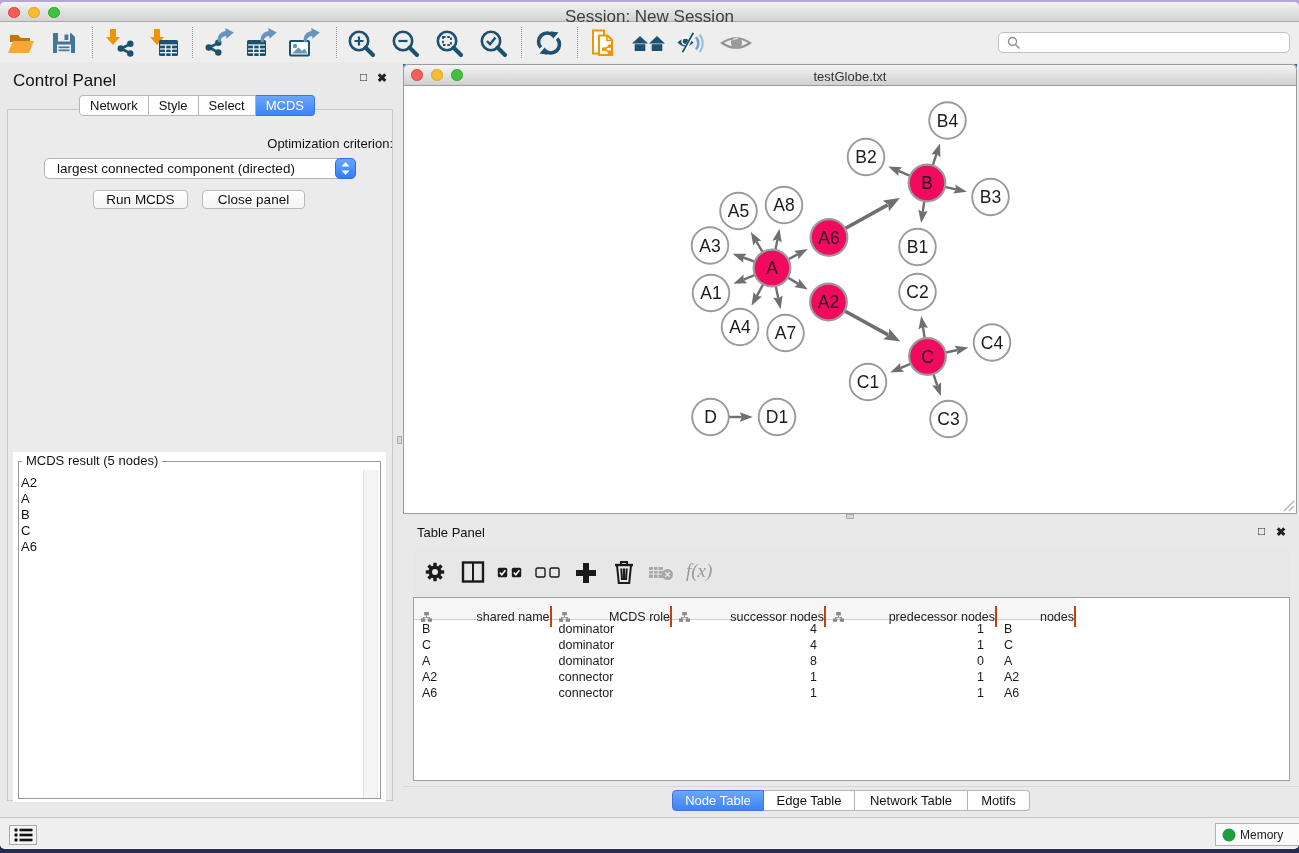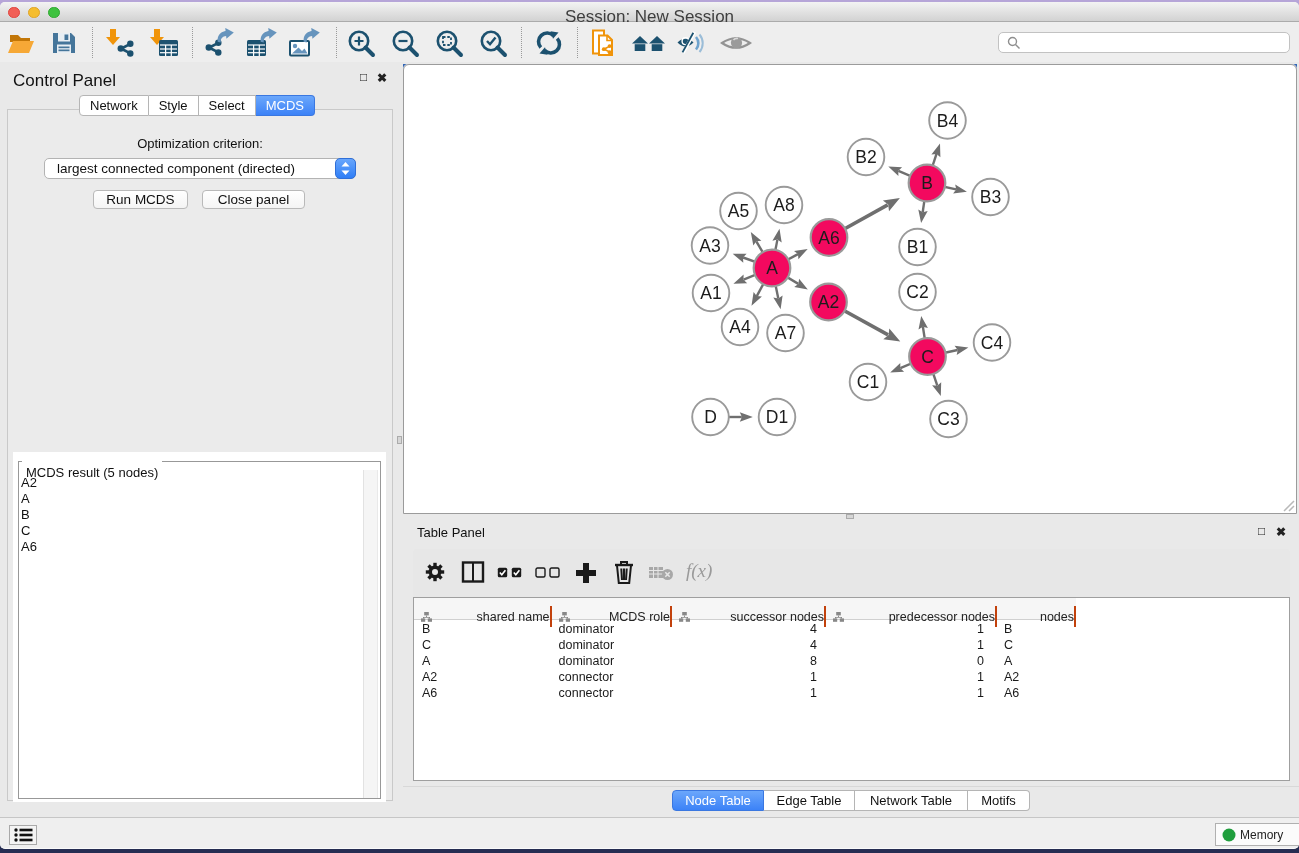--- a/index.html
+++ b/index.html
@@ -14,27 +14,27 @@
 .sep{position:absolute;top:5px;height:31px;width:0;border-left:1px dotted #9a9a9a}
 #searchbox{position:absolute;left:998px;top:32px;width:292px;height:21px;background:#fff;border:1px solid #c2c2c2;border-radius:5px}
 #cp-title{position:absolute;left:13px;top:71px;font-size:17px;color:#111}
 .winbtn{position:absolute;font-size:12px;color:#222}
 #cp-body{position:absolute;left:7px;top:109px;width:386px;height:692px;background:#ebebeb;border:1px solid #c9c9c9}
 .tabrow{display:flex}
 .tab{height:21px;line-height:20px;font-size:13px;color:#111;background:#fff;border:1px solid #b5b5b5;border-left:none;padding:0 10px;text-align:center}
 .tab.first{border-left:1px solid #b5b5b5;border-radius:4px 0 0 4px}
 .tab.last{border-radius:0 4px 4px 0}
 .tab.sel{background:linear-gradient(#6ba7fb,#3c82f7);color:#fff;border-color:#3a77e0}
-#optlabel{position:absolute;left:7px;top:136px;width:386px;text-align:center;font-size:13px;color:#111}
+#optlabel{position:absolute;left:7px;top:136px;width:386px;text-align:right;font-size:13px;color:#111}
 #dropdown{position:absolute;left:44px;top:158px;width:312px;height:21px;background:#fff;border:1px solid #b3b3b3;border-radius:5px;font-size:13.5px;color:#111;line-height:19px;padding-left:12px}
 #dd-step{position:absolute;right:-1px;top:-1px;width:21px;height:21px;border-radius:5px;background:linear-gradient(#68a6fc,#2f7ef6);border:1px solid #2f6fd8}
 .btn{position:absolute;height:19px;background:linear-gradient(#ffffff,#f4f4f4);border:1px solid #b9b9b9;border-radius:4px;font-size:13.5px;color:#111;text-align:center;line-height:17px}
 #resultcard{position:absolute;left:13px;top:452px;width:373px;height:350px;background:#fff}
 #resultbox{position:absolute;left:5px;top:9px;width:363px;height:338px;border:1px solid #989898}
-#resultlabel{position:absolute;left:3px;top:-9px;background:#fff;padding:12px 4px;font-size:13px;color:#111}
+#resultlabel{position:absolute;left:3px;top:-9px;background:#fff;padding:0 4px;font-size:13px;color:#111}
 #resultlist{position:absolute;left:2px;top:13px;font-size:13px;color:#111;line-height:15.9px}
 #res-scroll{position:absolute;right:2px;top:8px;width:15px;height:328px;background:#f5f5f5;border-left:1px solid #e2e2e2;border-right:1px solid #e9e9e9}
 #vsplit-handle{position:absolute;left:397px;top:436px;width:5px;height:8px;background:#d6d6d6;border:1px solid #ababab}
 #hsplit-handle{position:absolute;left:846px;top:513.5px;width:8px;height:5px;background:#d6d6d6;border:1px solid #ababab}
 #netwin{position:absolute;left:403px;top:64px;width:894px;height:450px;background:#fff;border:1px solid #9b9b9b;border-radius:6px 6px 0 0}
 #netbar{position:absolute;left:0;top:0;width:892px;height:21px;background:linear-gradient(#f4f4f4,#d0d0d0);border-bottom:1px solid #9a9a9a;border-radius:6px 6px 0 0}
 #nettitle{position:absolute;top:3.5px;left:0;width:892px;text-align:center;font-size:13px;color:#333}
 #tp-title{position:absolute;left:417px;top:525px;font-size:13px;color:#111}
 #tp-toolbar{position:absolute;left:413px;top:549px;width:877px;height:48px;background:#e7e7e7;border-radius:4px 4px 0 0}
 #tbl{position:absolute;left:413px;top:597px;width:877px;height:184px;background:#fff;border:1px solid #9f9f9f}
@@ -229,20 +229,26 @@
 <div class="btn" style="left:202px;top:190px;width:103px">Close panel</div>
 <div id="resultcard">
   <div id="resultbox">
     <div id="resultlabel">MCDS result (5 nodes)</div>
     <div id="resultlist">A2<br>A<br>B<br>C<br>A6</div>
     <div id="res-scroll"></div>
   </div>
 </div>
 <div id="vsplit-handle"></div>
 <div id="netwin">
+  <div id="netbar">
+    <div class="tl" style="left:7px;top:4px;background:#f15f56;border:0.5px solid #e0443e"></div>
+    <div class="tl" style="left:27px;top:4px;background:#f5bd2e;border:0.5px solid #e0a426"></div>
+    <div class="tl" style="left:47px;top:4px;background:#3ec23f;border:0.5px solid #2fa830"></div>
+    <div id="nettitle">testGlobe.txt</div>
+  </div>
   <svg width="5" height="5" style="position:absolute;left:-1px;top:-1px">
       <path d="M5 0 L0 0 L0 5 A5 5 0 0 1 5 0 Z" fill="#3265b4"></path>
     </svg>
   <svg width="5" height="5" style="position:absolute;right:-1px;top:-1px">
       <path d="M0 0 L5 0 L5 5 A5 5 0 0 0 0 0 Z" fill="#3265b4"></path>
     </svg>
   <svg width="14" height="14" style="position:absolute;right:1px;bottom:1px">
       <path d="M13 3 L3 13 M13 8 L8 13" stroke="#b9b9b9" stroke-width="1.5"></path>
     </svg>
 </div>

